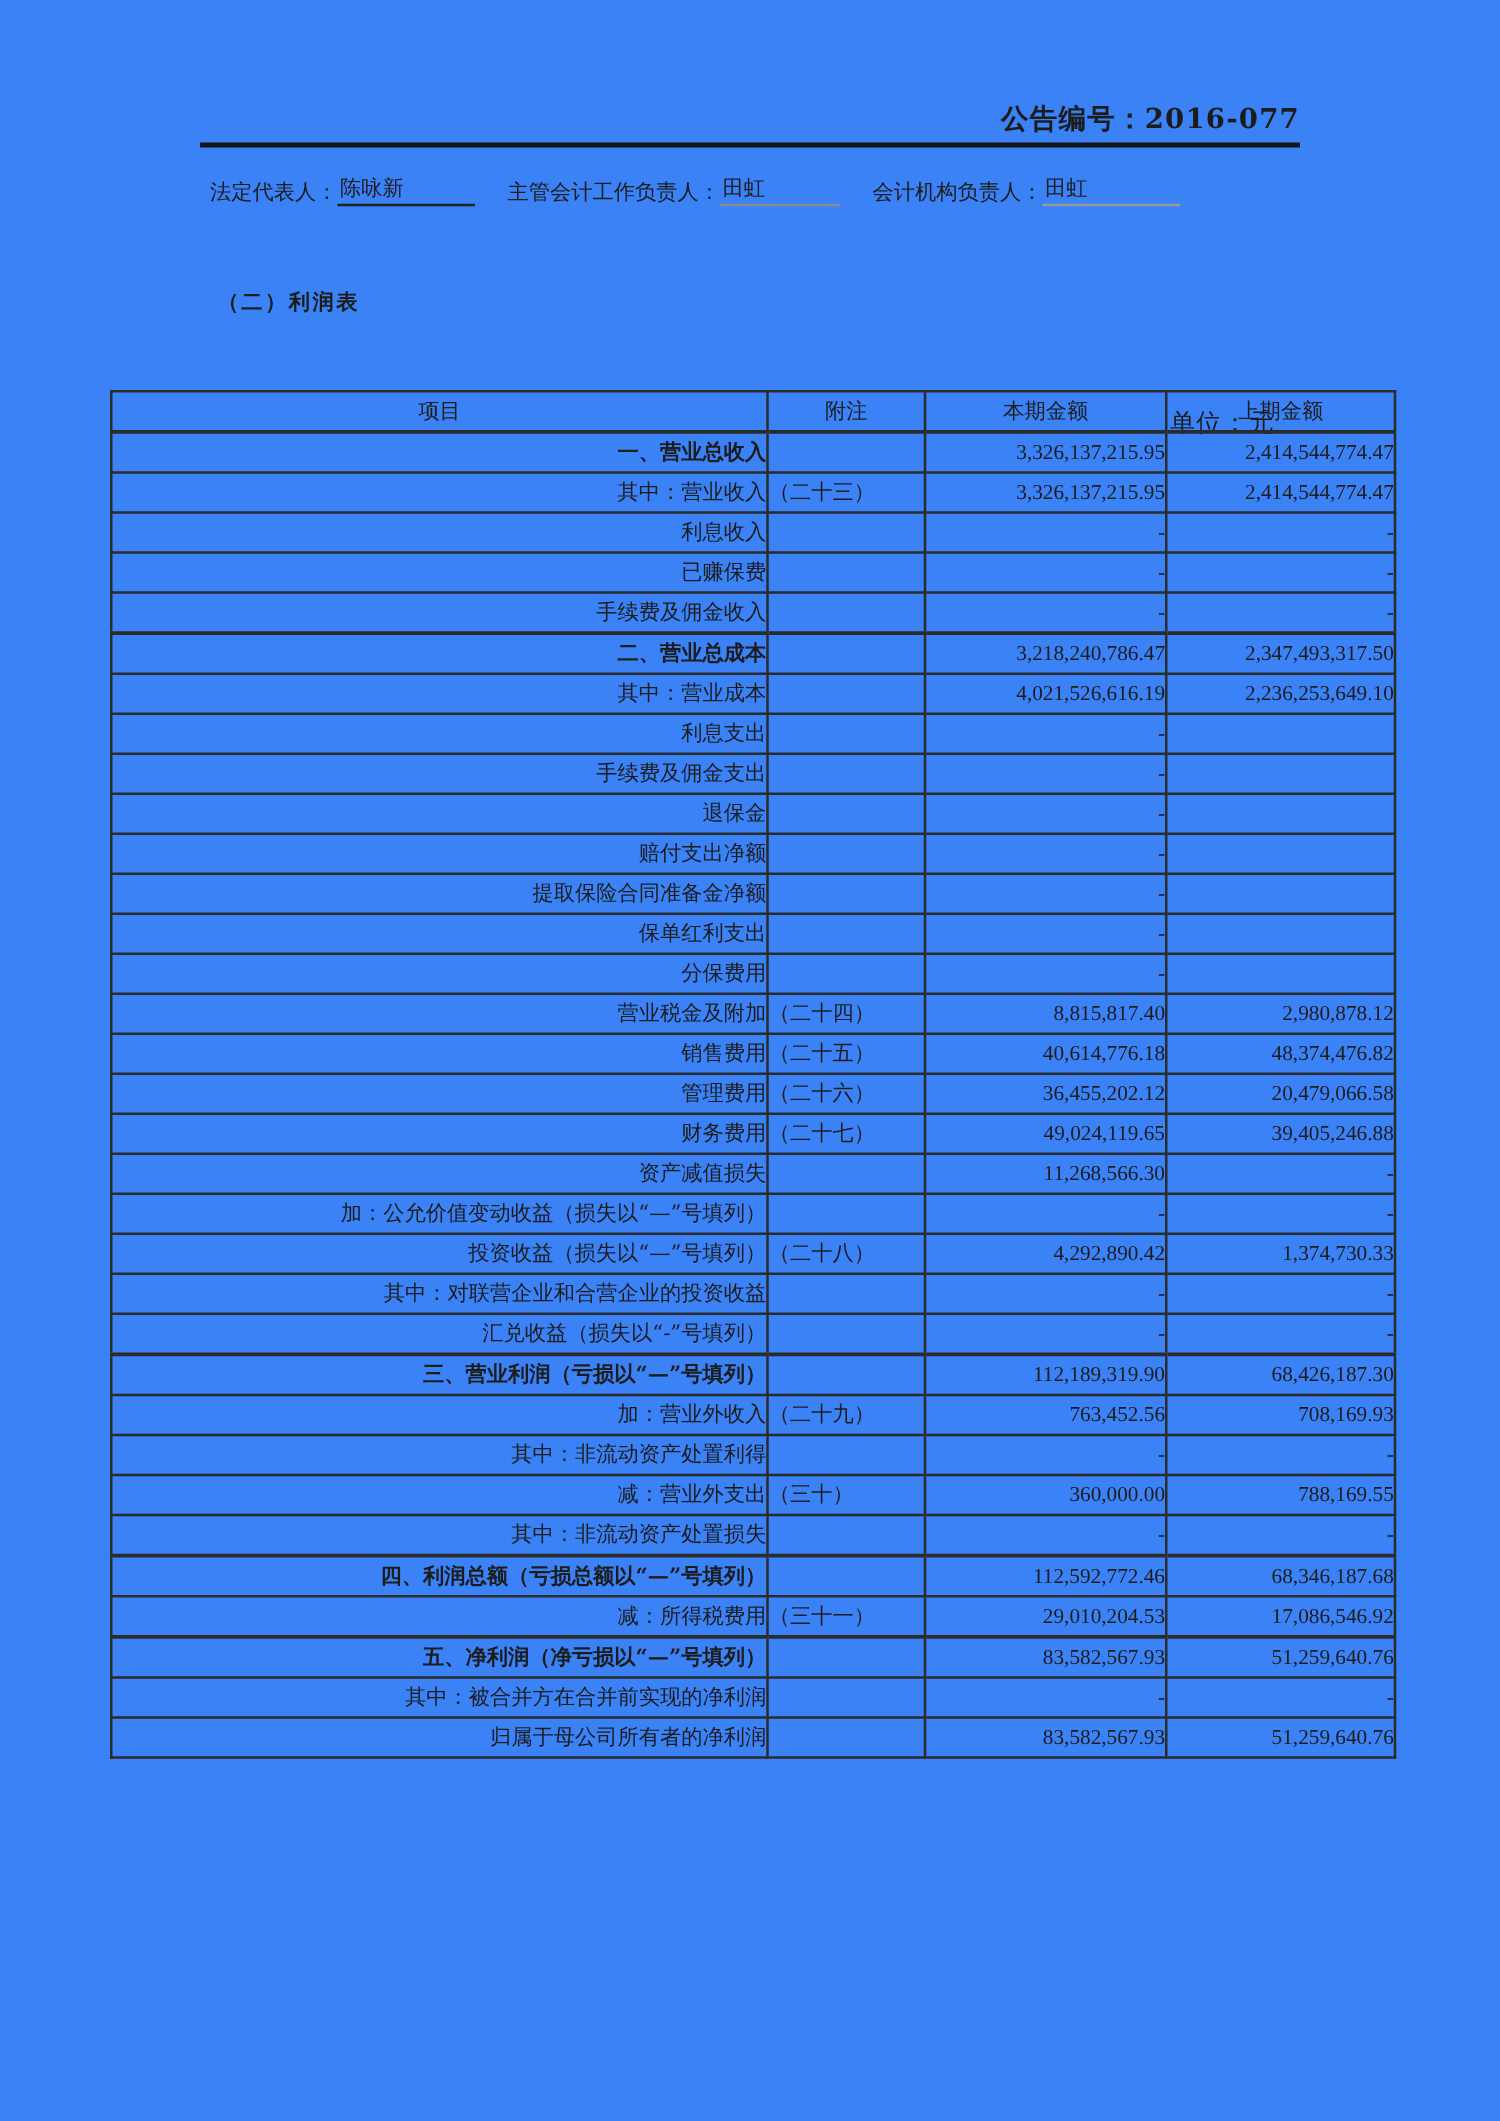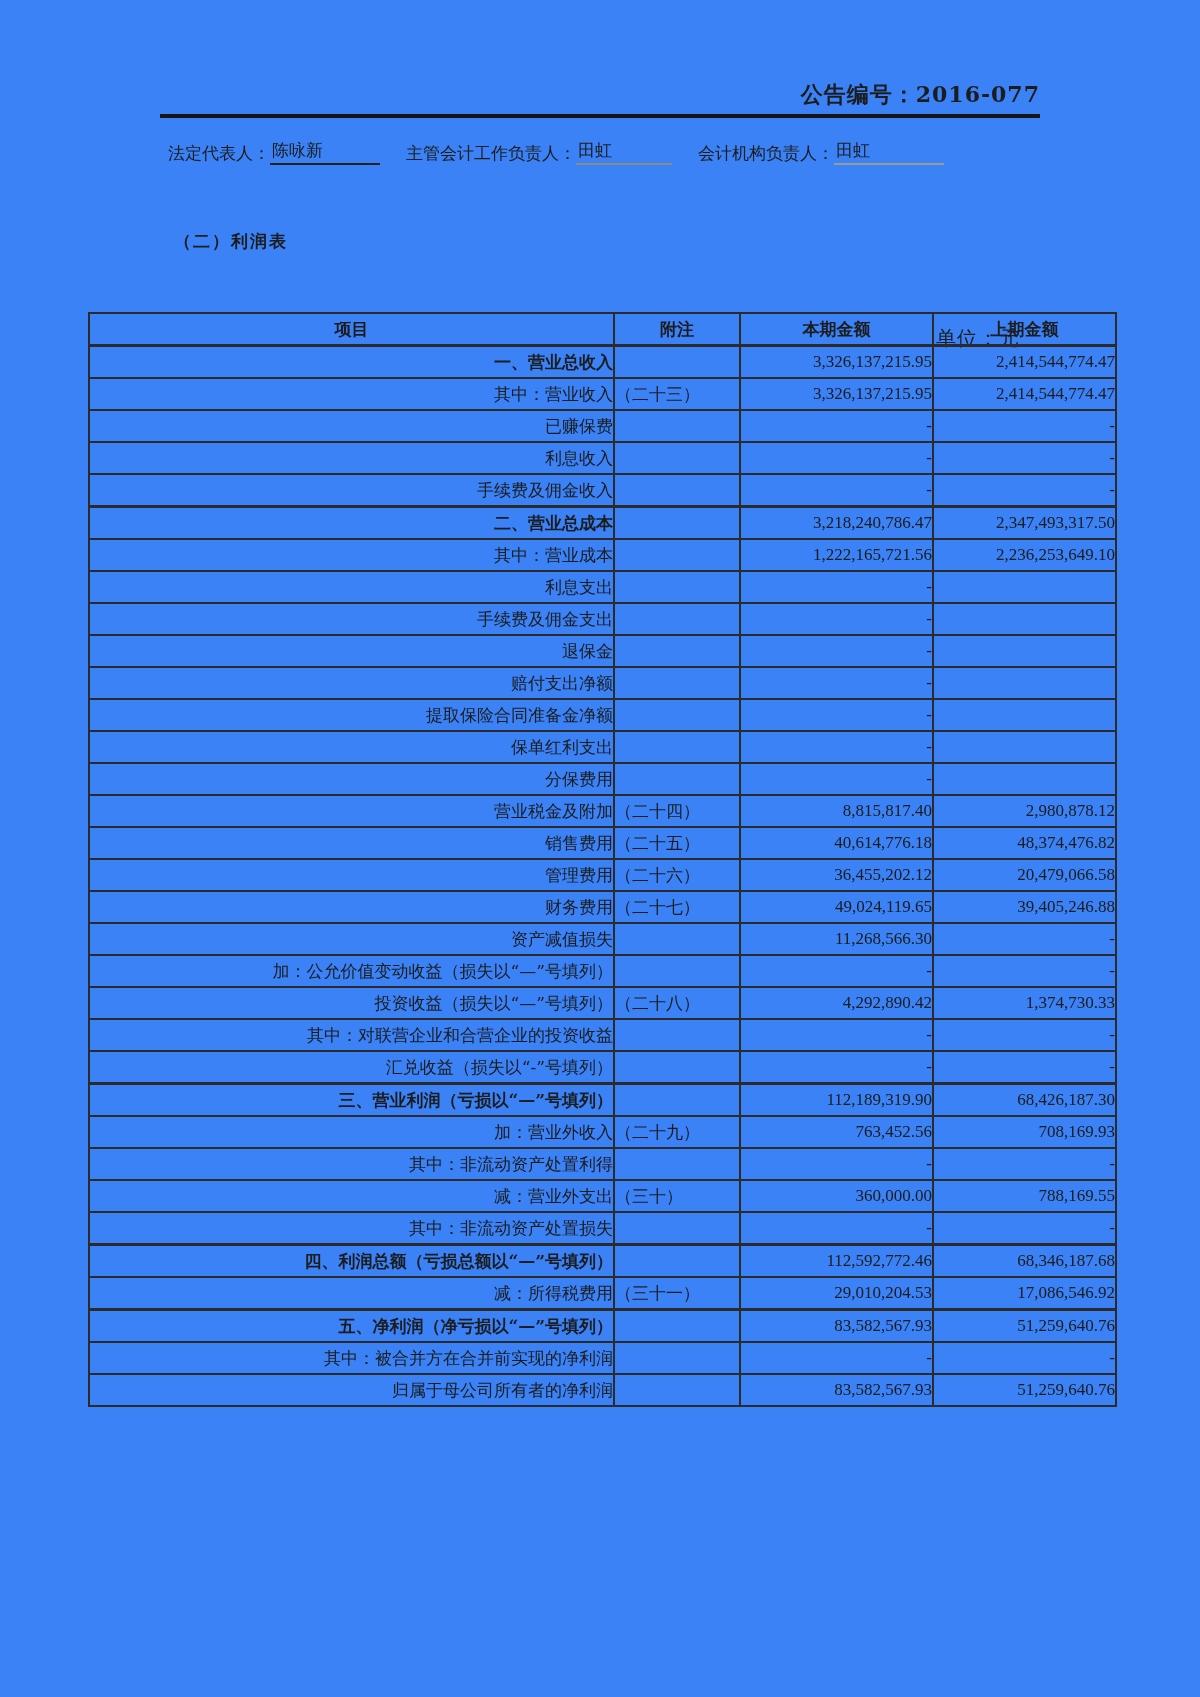--- a/index.html
+++ b/index.html
@@ -53,21 +53,21 @@
   }
   table.statement th,table.statement td{
     border:2px solid #2b2b2b;
     height:30px;
     padding:0;
     line-height:30px;
     white-space:nowrap;
     overflow:hidden;
   }
   table.statement thead th{
-    font-weight:bold;text-align:center;
+    font-weight:normal;text-align:center;
     border-bottom-width:3px;
   }
   td.item-cell{text-align:right;padding-left:12px;}
   td.note-cell{}
   td.amount-cell{text-align:right;padding-right:13px;
     font-family:"Liberation Serif","DejaVu Serif",serif;}
   tr.bold td.item-cell{font-weight:bold;}
   tr.section td{border-top-width:3px;}
 </style>
 </head>
@@ -109,47 +109,47 @@
           <td class="amount-cell">3,326,137,215.95</td>
           <td class="amount-cell">2,414,544,774.47</td>
         </tr>
         <tr>
           <td class="item-cell">其中：营业收入</td>
           <td class="note-cell">（二十三）</td>
           <td class="amount-cell">3,326,137,215.95</td>
           <td class="amount-cell">2,414,544,774.47</td>
         </tr>
         <tr>
+          <td class="item-cell">利息收入</td>
+          <td class="note-cell"></td>
+          <td class="amount-cell">-</td>
+          <td class="amount-cell">-</td>
+        </tr>
+        <tr>
           <td class="item-cell">已赚保费</td>
-          <td class="note-cell"></td>
-          <td class="amount-cell">-</td>
-          <td class="amount-cell">-</td>
-        </tr>
-        <tr>
-          <td class="item-cell">利息收入</td>
           <td class="note-cell"></td>
           <td class="amount-cell">-</td>
           <td class="amount-cell">-</td>
         </tr>
         <tr>
           <td class="item-cell">手续费及佣金收入</td>
           <td class="note-cell"></td>
           <td class="amount-cell">-</td>
           <td class="amount-cell">-</td>
         </tr>
         <tr class="bold section">
           <td class="item-cell">二、营业总成本</td>
           <td class="note-cell"></td>
           <td class="amount-cell">3,218,240,786.47</td>
           <td class="amount-cell">2,347,493,317.50</td>
         </tr>
         <tr>
           <td class="item-cell">其中：营业成本</td>
           <td class="note-cell"></td>
-          <td class="amount-cell">1,222,165,721.56</td>
+          <td class="amount-cell">4,021,526,616.19</td>
           <td class="amount-cell">2,236,253,649.10</td>
         </tr>
         <tr>
           <td class="item-cell">利息支出</td>
           <td class="note-cell"></td>
           <td class="amount-cell">-</td>
           <td class="amount-cell"></td>
         </tr>
         <tr>
           <td class="item-cell">手续费及佣金支出</td>

